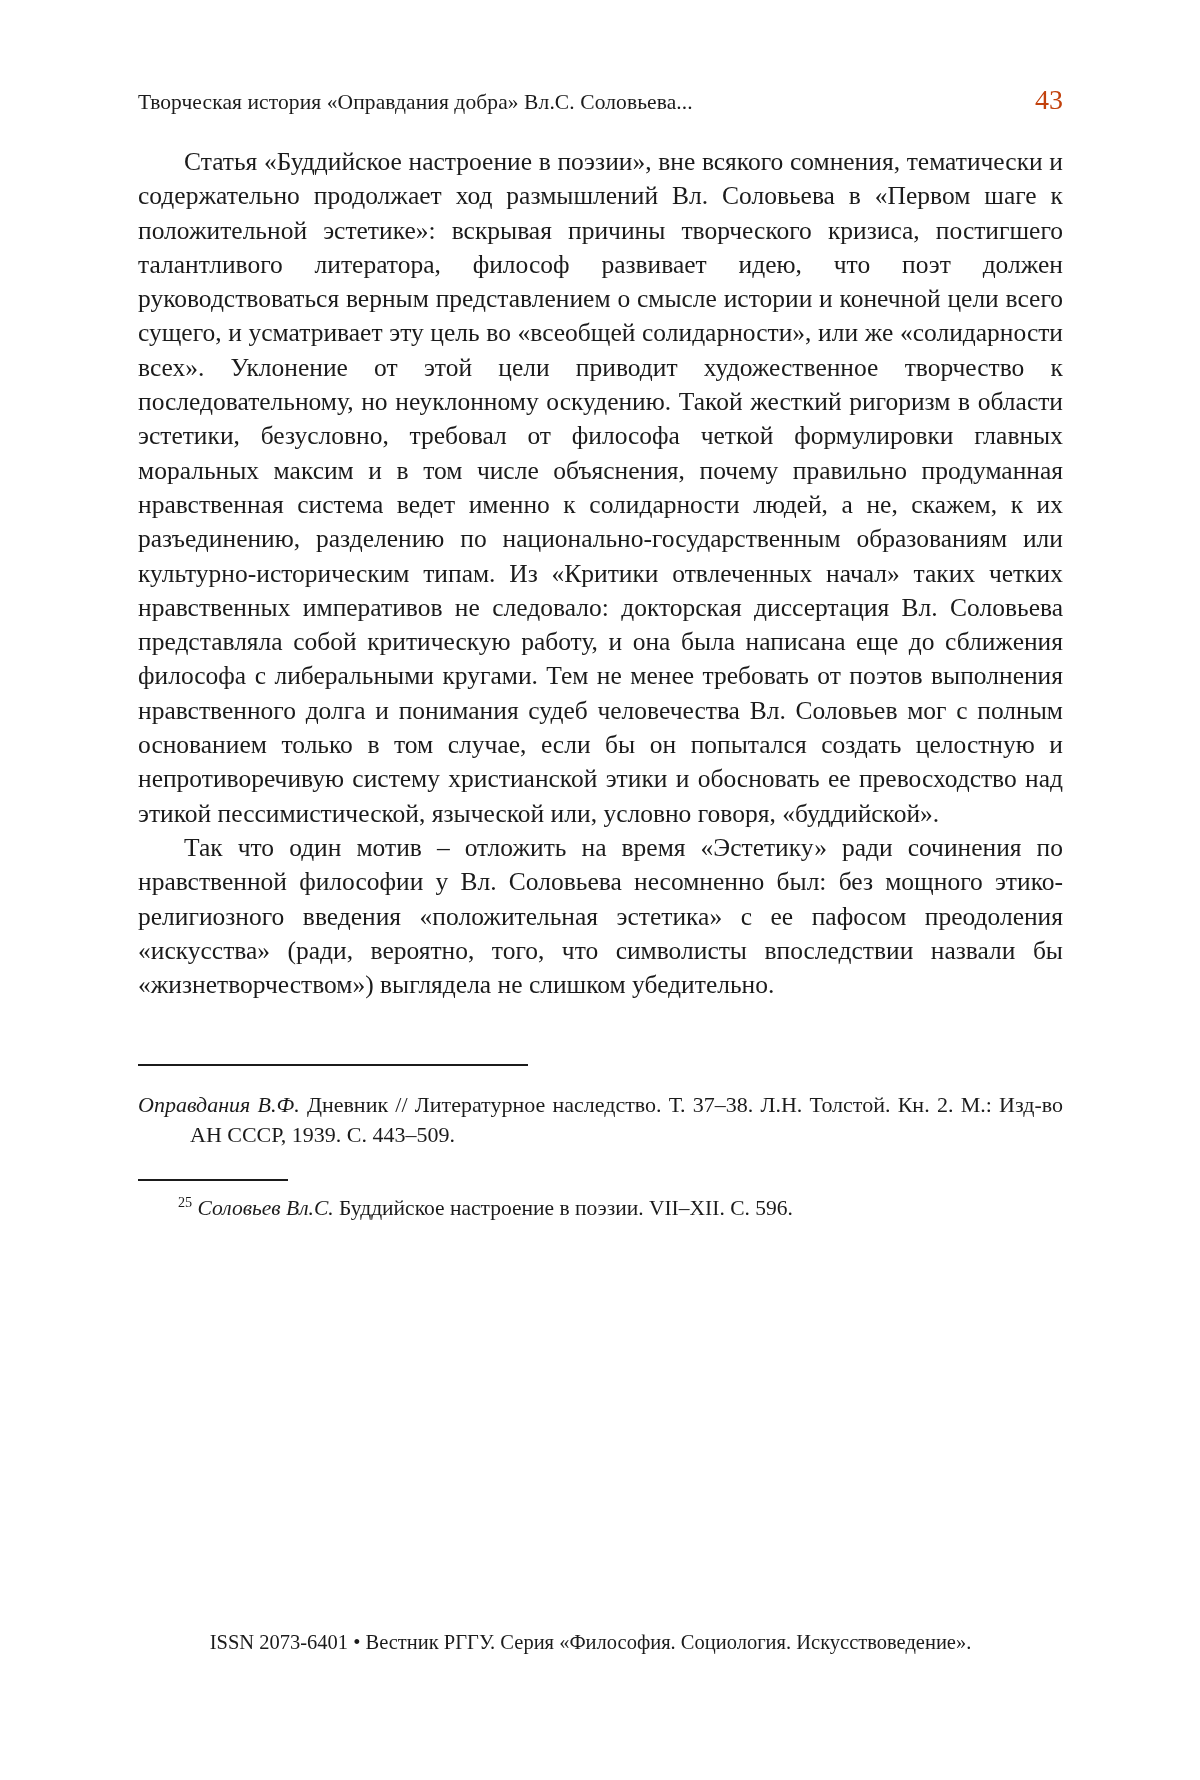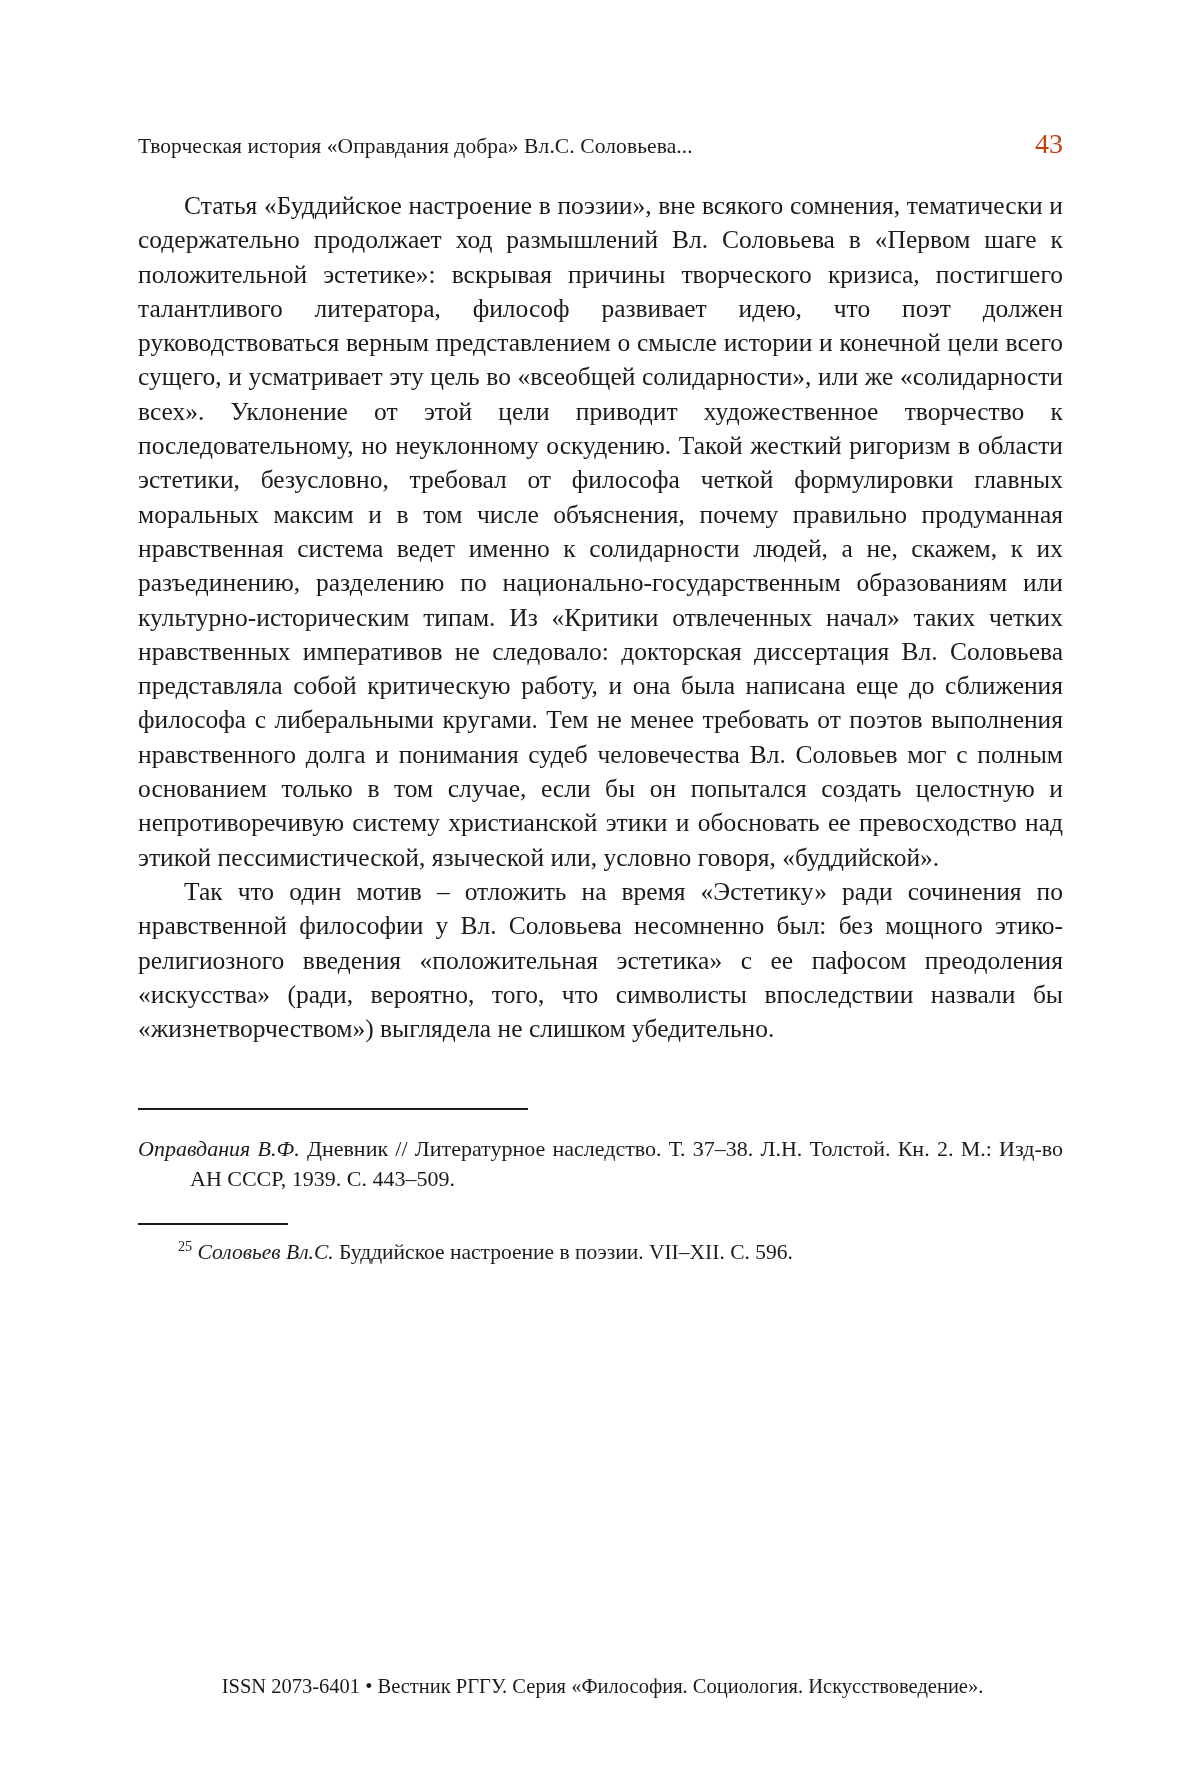--- a/index.html
+++ b/index.html
@@ -16,21 +16,20 @@
     overflow: hidden;
   }
   .page {
     position: absolute;
     left: 0;
     top: 0;
     width: 1200px;
     height: 1432px;
     box-sizing: border-box;
     padding: 0;
-    margin-top: 44px;
   }
   .content {
     position: absolute;
     left: 138px;
     top: 86px;
     width: 925px;
   }
 
   
   .runhead {
@@ -120,21 +119,21 @@
     vertical-align: super;
     line-height: 0;
   }
   .footnote i {
     font-style: italic;
   }
 
   
   .page-footer {
     position: absolute;
-    left: 140px;
+    left: 128px;
     top: 1628px;
     width: 925px;
     text-align: center;
     font-size: 20.5px;
     line-height: 1.4;
   }
   .page-footer .line2 {
     display: block;
   }
 </style>

